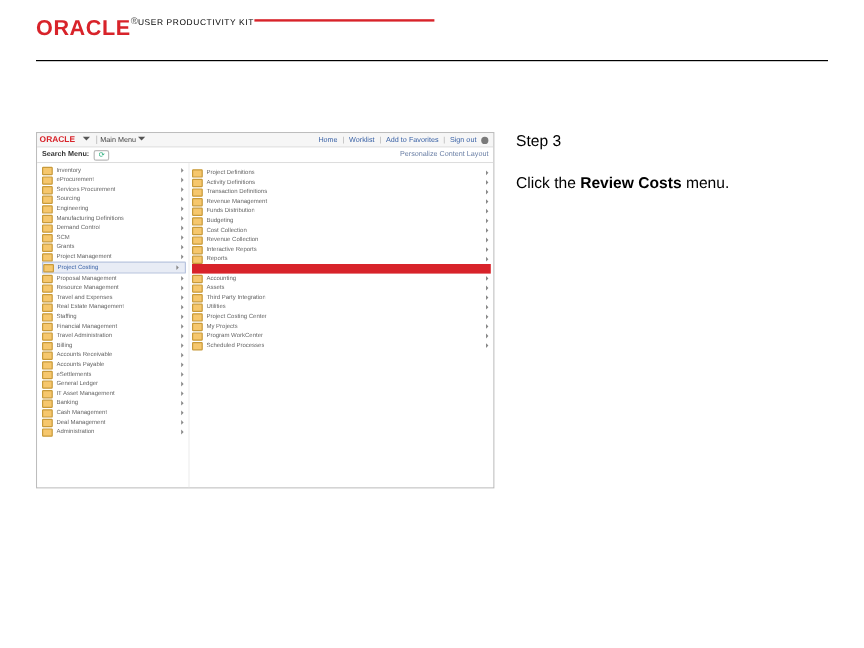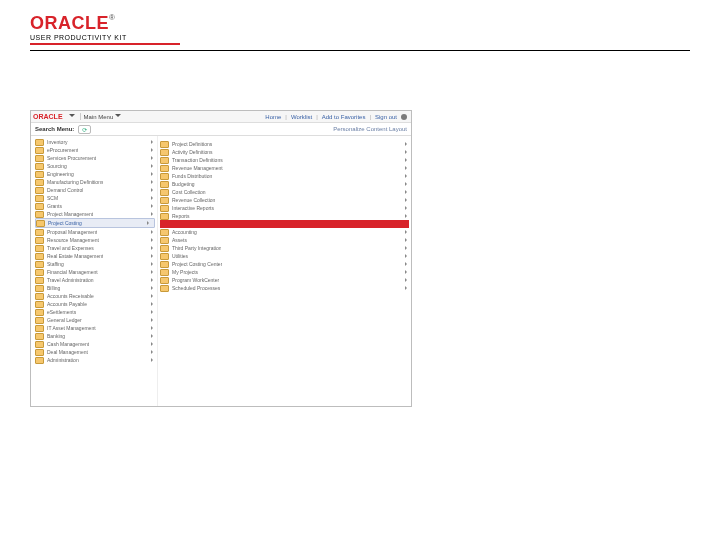--- a/index.html
+++ b/index.html
@@ -1,18 +1,18 @@
 <!DOCTYPE html>
 <html><head>
 <meta charset="utf-8">
 <style>
 html,body{margin:0;padding:0;width:720px;height:540px;font-family:Arial,Helvetica,sans-serif;background:#fff;color:#222;font-size:11px}
 .page{position:relative;width:720px;height:540px}
 .header{position:absolute;top:14px;left:30px;right:30px;display:flex;align-items:flex-end;justify-content:space-between}
-.logo-block{display:flex;flex-direction:column;line-height:1}
+.logo-block{display:flex;flex-direction:row;line-height:1}
 .logo-word{font-family:"Arial Black",Arial;font-weight:900;letter-spacing:.5px;color:#d8232a;font-size:18px}
 .logo-tm{color:#555;font-size:8px;vertical-align:top}
 .logo-sub{font-size:7px;letter-spacing:.5px;color:#000;margin-top:2px}
 .logo-sub-bar{height:2px;background:#d8232a;width:150px;margin-top:2px}
 .title{font-size:14px;color:#000}
 .hr{position:absolute;top:50px;left:30px;right:30px;height:1px;background:#000}
 .shot{position:absolute;top:110px;left:30px;width:380px;border:1px solid #bdbdbd;background:#fff;font-size:6px;color:#444}
 .shot-topbar{display:flex;align-items:center;height:11px;background:#f6f6f6;border-bottom:1px solid #ddd}
 .shot-ora{font-family:"Arial Black",Arial;color:#d8232a;font-size:7px;margin:0 4px 0 2px;font-weight:900}
 .caret{width:6px;height:6px;margin:0 2px;display:inline-flex;align-items:center;justify-content:center}
@@ -320,14 +320,20 @@
             <div class="tree-row">
               <span class="folder"></span>
               <span class="tree-text dim">Scheduled Processes</span>
               <span class="tcaret" style="margin-left:auto"></span>
             </div>
           </div>
     </div>
   </div>
 </div>
 
-
+<div class="inst-panel">
+  <div class="step">Step 3</div>
+  <div class="inst">
+    <span>Click the </span><b>Review Costs</b><span> menu.</span>
+  </div>
 </div>
 
+</div>
+
 </body></html>

